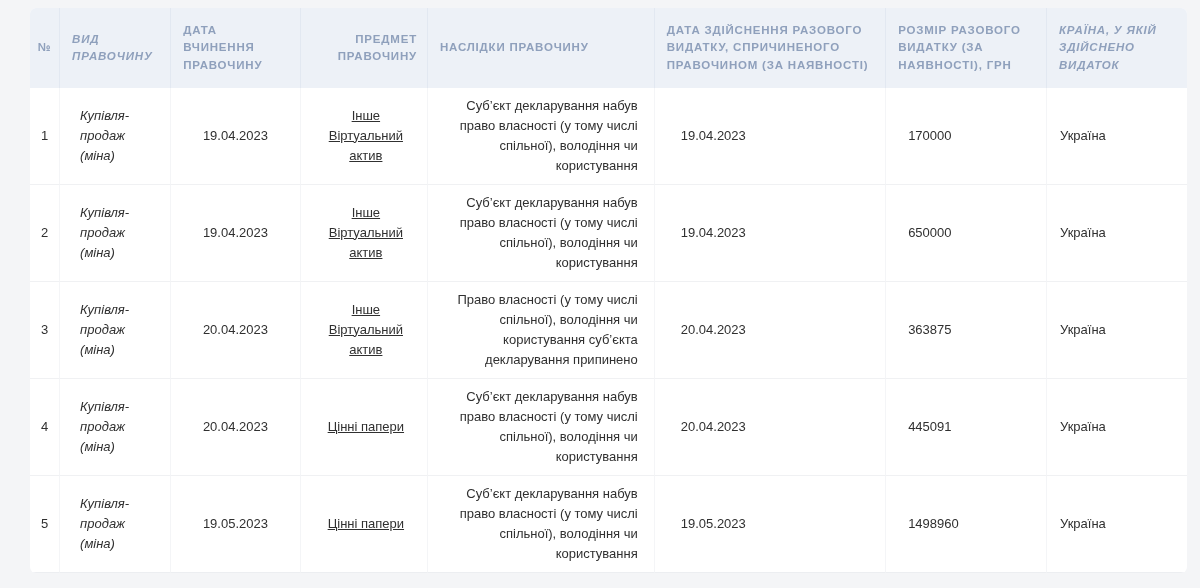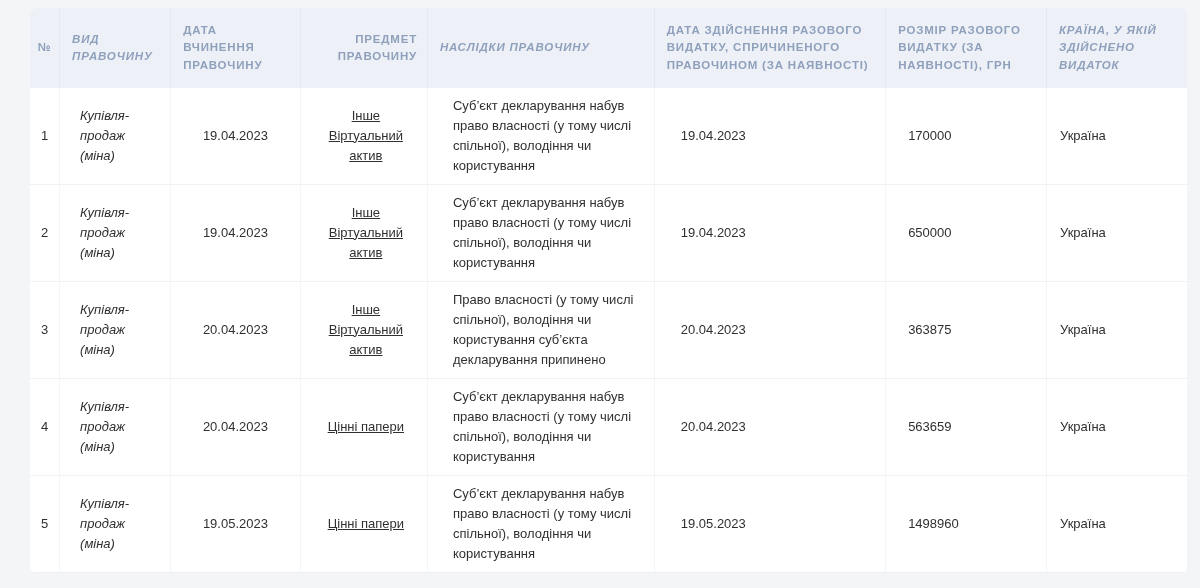--- a/index.html
+++ b/index.html
@@ -48,30 +48,30 @@
     height: 96px;
     overflow: hidden;
   }
   tbody td:last-child { border-right: none; }
   tbody tr:last-child td { border-bottom: 1px solid #eceef1; }
 
   td.c0 { text-align: center; padding-left: 4px; padding-right: 4px; }
   td.c1 { padding-left: 20px; padding-right: 26px; font-style: italic; }
   td.c2 { text-align: center; padding-left: 6px; padding-right: 6px; }
   td.c3 { text-align: center; padding-left: 22px; padding-right: 18px; white-space: pre-line; text-decoration: underline; }
-  td.c4 { padding-left: 25px; padding-right: 16px; }
+  td.c4 { padding-left: 25px; padding-right: 16px; text-align: right; }
   td.c5 { padding-left: 26px; }
   td.c6 { padding-left: 22px; }
   td.c7 { padding-left: 13px; }
 
   th.c0 { width: 2.6%; }
   th.c1 { width: 9.6%; font-style: italic; }
   th.c2 { width: 11.2%; }
   th.c3 { width: 11.0%; text-align: right; }
-  th.c4 { width: 19.6%; font-style: italic; }
+  th.c4 { width: 19.6%; }
   th.c5 { width: 20.0%; }
   th.c6 { width: 13.9%; }
   th.c7 { width: 12.1%; font-style: italic; }
 </style>
 </head>
 <body>
 
 <div class="table-card">
   <table>
     <thead>
@@ -120,21 +120,21 @@
           <td class="c6">363875</td>
           <td class="c7">Україна</td>
         </tr>
         <tr>
           <td class="c0">4</td>
           <td class="c1">Купівля-продаж (міна)</td>
           <td class="c2">20.04.2023</td>
           <td class="c3">Цінні папери</td>
           <td class="c4">Суб’єкт декларування набув право власності (у тому числі спільної), володіння чи користування</td>
           <td class="c5">20.04.2023</td>
-          <td class="c6">563659</td>
+          <td class="c6">445091</td>
           <td class="c7">Україна</td>
         </tr>
         <tr>
           <td class="c0">5</td>
           <td class="c1">Купівля-продаж (міна)</td>
           <td class="c2">19.05.2023</td>
           <td class="c3">Цінні папери</td>
           <td class="c4">Суб’єкт декларування набув право власності (у тому числі спільної), володіння чи користування</td>
           <td class="c5">19.05.2023</td>
           <td class="c6">1498960</td>

